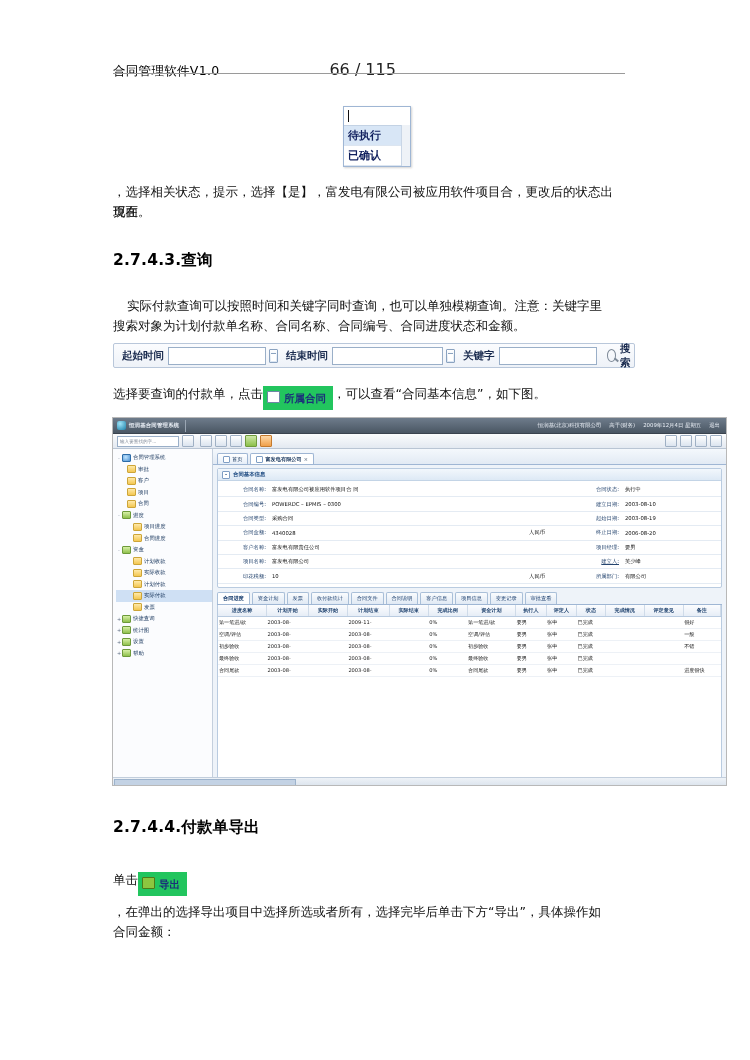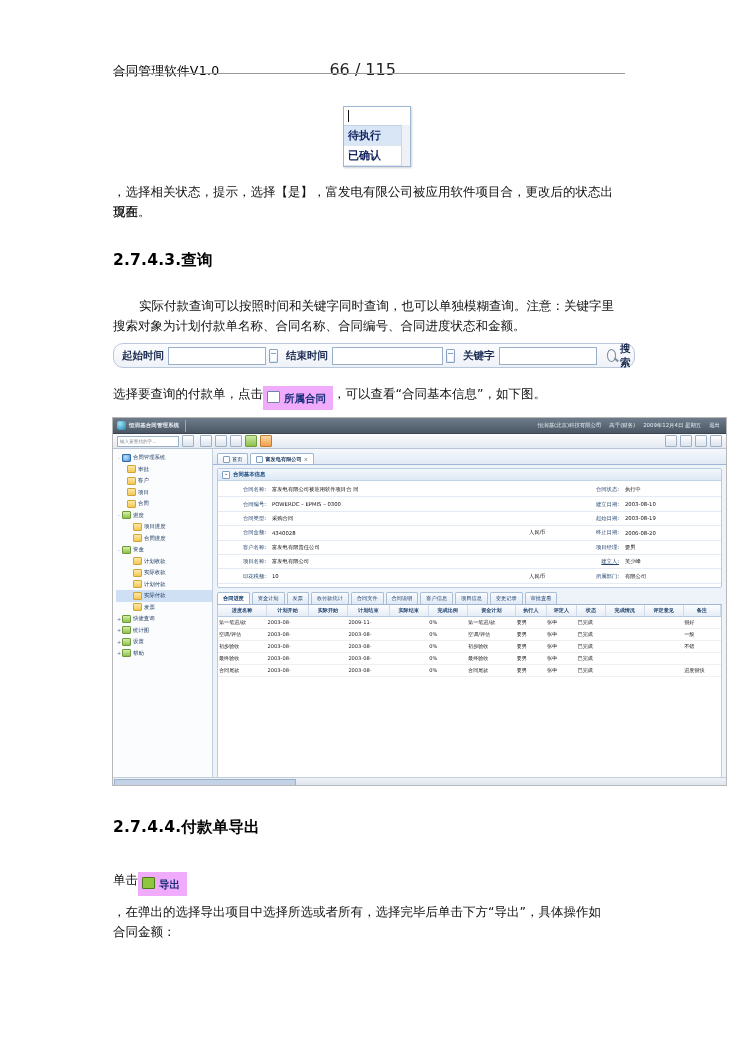--- a/index.html
+++ b/index.html
@@ -51,21 +51,21 @@
     padding:3px 14px;border-radius:1px;margin:0 4px;
   }
 
   
   .h3{position:absolute;font-size:15.5px;font-weight:bold;letter-spacing:.2px;}
 
   
   .searchbar{
     position:absolute;left:113px;top:343px;width:520px;height:23px;
     background:linear-gradient(#fbfcfe,#eef2f8);
-    border:1px solid #b9c7da;border-radius:10px;
+    border:1px solid #b9c7da;border-radius:2px;
     display:flex;align-items:center;font-size:10.5px;color:#1a2b4f;
   }
   .searchbar .lbl{font-weight:bold;padding:0 4px 0 8px;white-space:nowrap;}
   .searchbar .txt{
     height:14px;border:1px solid #9aafc8;background:#fff;width:92px;
   }
   .searchbar .txt.wide{width:105px;}
   .cal-ic{
     width:12px;height:12px;margin-left:3px;border:1px solid #8ba3c0;
     background:linear-gradient(#ffffff,#dbe6f3);position:relative;border-radius:1px;
@@ -80,21 +80,21 @@
     position:relative;margin-right:4px;
   }
   .search-go .glass:after{
     content:"";position:absolute;width:5px;height:1.6px;background:#7f8b99;
     right:-4px;bottom:0px;transform:rotate(40deg);
   }
   .search-go .t{font-weight:bold;}
 
   
   .inline-btn{
-    display:inline-block;vertical-align:-4px;background:#f0abfc;
+    display:inline-block;vertical-align:-4px;background:#22c55e;
     padding:2px 7px 2px 4px;font-size:10.5px;font-weight:bold;color:#1b2f7a;
   }
   .inline-btn .bico{
     display:inline-block;width:11px;height:10px;vertical-align:-1px;
     border:1px solid #6f86a6;background:#fff;margin-right:4px;border-radius:1px;
   }
   .inline-btn .bico.green{background:#8dc63f;border-color:#4d7a18;}
 
   
   .appshot{
@@ -240,21 +240,21 @@
     <div class="dropdown-opt sel">待执行</div>
     <div class="dropdown-opt">已确认</div>
     <div class="dropdown-scroll"></div>
   </div>
 
   <div class="para" style="left:113px;top:182px;width:512px;">，选择相关状态，提示，选择【是】，富发电有限公司被应用软件项目合，更改后的状态出现在</div>
   <div class="para" style="left:113px;top:202px;width:512px;">页面。</div>
 
   <div class="h3" style="left:113px;top:250px;">2.7.4.3.查询</div>
 
-  <div class="para" style="left:113px;top:296px;width:512px;"><span class="ind"></span><span>实际付款查询可以按照时间和关键字同时查询，也可以单独模糊查询。注意：关键字里</span></div>
+  <div class="para" style="left:101px;top:296px;width:512px;"><span class="ind"></span><span>实际付款查询可以按照时间和关键字同时查询，也可以单独模糊查询。注意：关键字里</span></div>
   <div class="para" style="left:113px;top:316px;width:512px;">搜索对象为计划付款单名称、合同名称、合同编号、合同进度状态和金额。</div>
 
   <div class="searchbar">
     <span class="lbl">起始时间</span>
     <input class="txt" type="text" value="" style="">
     <span class="cal-ic"></span>
     <span class="lbl">结束时间</span>
     <input class="txt wide" type="text" value="" style="">
     <span class="cal-ic"></span>
     <span class="lbl">关键字</span>

